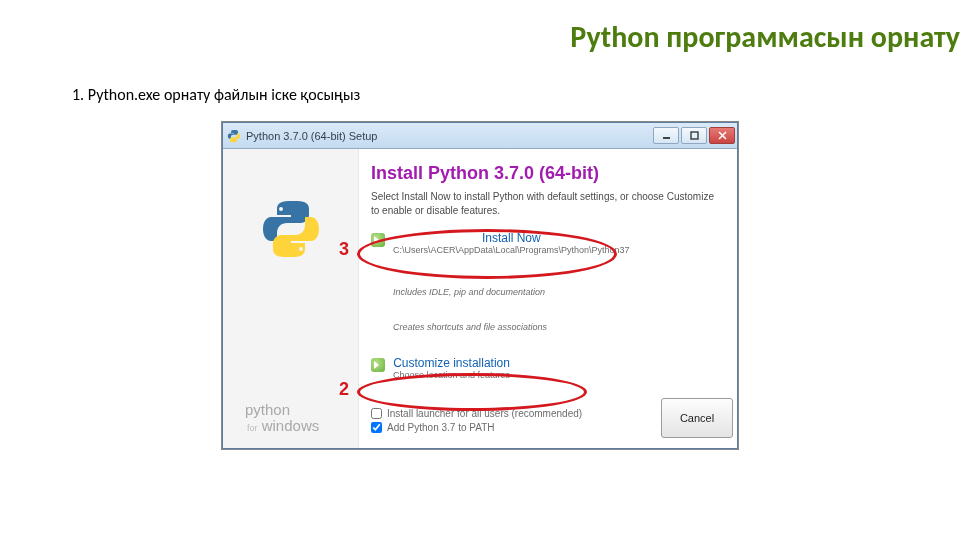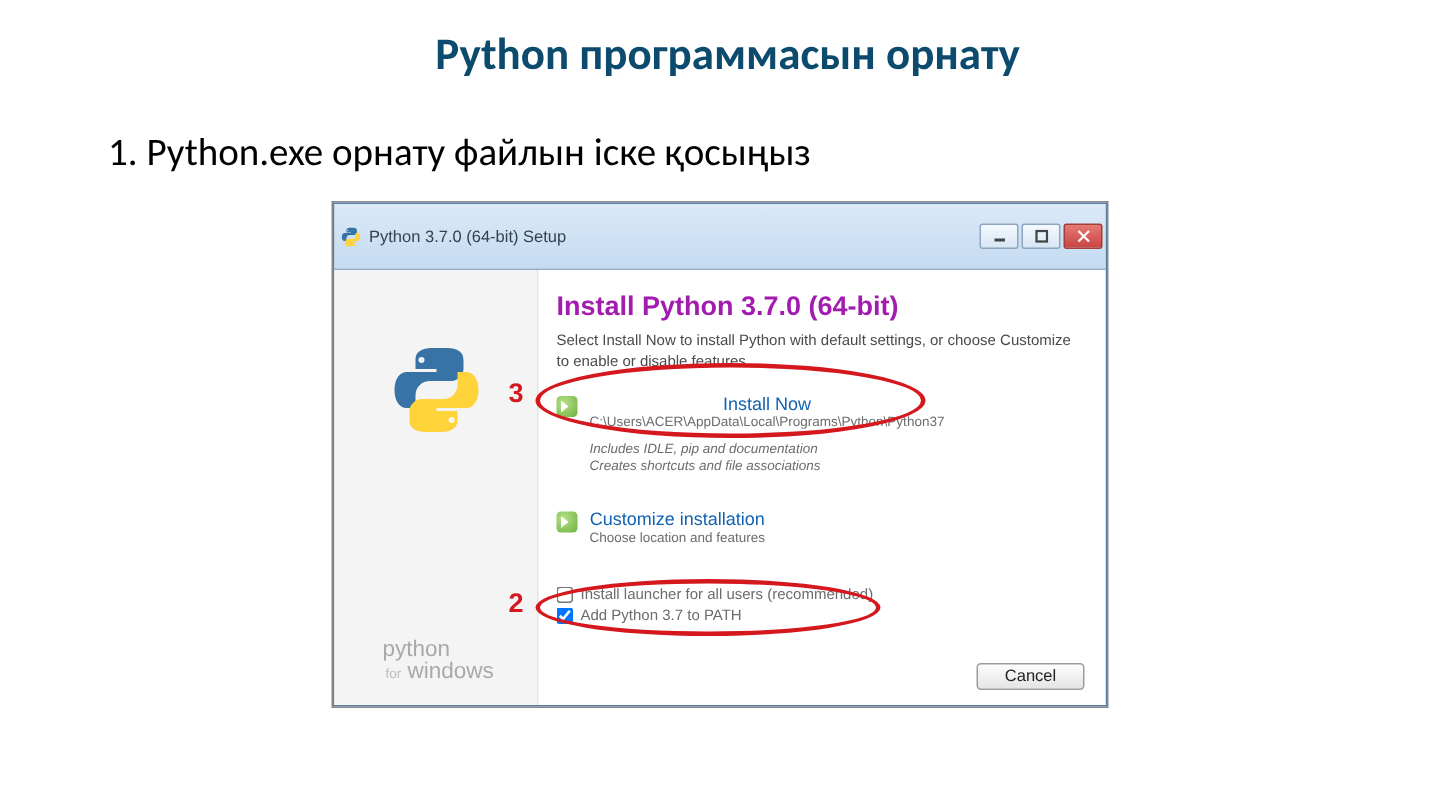--- a/index.html
+++ b/index.html
@@ -5,43 +5,43 @@
   * { box-sizing: border-box; margin: 0; padding: 0; }
   body {
     width: 960px;
     height: 540px;
     background: #fff;
     font-family: "Segoe UI", Calibri, Arial, sans-serif;
     position: relative;
     overflow: hidden;
   }
   .slide-title {
-    text-align: center;
+    text-align: right;
     font-size: 30px;
     font-weight: bold;
-    color: #0c4a6e;
+    color: #4d7c0f;
     margin-top: 18px;
     padding-left: 10px;
   }
   .slide-step {
-    font-size: 26px;
+    font-size: 16px;
     color: #000;
     margin: 30px 0 18px 72px;
   }
   
   .win {
     width: 516px;
     margin: 0 auto;
     border: 1px solid #5a7fa0;
     background: #fff;
     font-family: "Segoe UI", Tahoma, sans-serif;
     box-shadow: 0 0 0 1px #888;
   }
   .titlebar {
-    height: 44px;
+    height: 26px;
     background: linear-gradient(#dbe9f8, #c4dbf1);
     border-bottom: 1px solid #93acc5;
     display: flex;
     align-items: center;
     font-size: 11px;
     color: #33424f;
     padding-left: 4px;
   }
   .titlebar .tb-icon { width: 14px; height: 14px; margin-right: 5px; display: inline-block; }
   .titlebar .tb-title { flex: 1; }
@@ -63,21 +63,21 @@
     width: 136px;
     background: #f4f4f4;
     border-right: 1px solid #e6e6e6;
     display: flex;
     flex-direction: column;
     align-items: center;
     padding-top: 48px;
     min-height: 290px;
   }
   .pylogo { width: 64px; height: 64px; }
-  .pytext { margin-top: auto; color:#a9a9a9; font-size:15px; line-height:1.05; text-align:left; width:100%; padding:0 0 14px 32px; }
+  .pytext { margin-top: auto; color:#a9a9a9; font-size:15px; line-height:1.05; text-align:left; width:100%; padding:0 0 14px 22px; }
   .pytext .for { font-size: 9px; color:#bdbdbd; margin-left:2px;margin-top:37px; }
   .main {
     flex: 1;
     padding: 14px 16px 12px 12px;
     position: relative;
     min-height: 290px;
   }
   .main h1 { font-size: 18px; font-weight: 700; color:#a21caf; margin-bottom: 6px; }
   .intro { color:#4b4b4b; font-size: 10px; line-height:1.35; margin-bottom: 14px; }
   .option { display:flex; gap:8px; margin-bottom: 4px; }
@@ -85,28 +85,28 @@
     width:14px; height:14px; margin-top:2px;
     background: radial-gradient(circle at 35% 35%, #b8e08a, #6bb23d);
     border-radius:3px; position:relative;
   }
   .option .arrow::after{
     content:""; position:absolute; left:3px; top:3px;
     border-left:5px solid #fff; border-top:4px solid transparent; border-bottom:4px solid transparent;
   }
   .opt-title { color:#1262b3; font-size:12px;text-align:center; }
   .opt-sub   { color:#6c6c6c; font-size:9px; line-height:1.3; }
-  .opt-sub.em{ font-style: italic; }
+  .opt-sub.em{ font-style: italic; margin-top: 24px; }
   .gap { height: 18px; }
   .checks { margin-top: 26px; font-size:10px; color:#6c6c6c; }
   .checks label { display:flex; align-items:center; gap:5px; margin-bottom:3px; }
   .checks input { width:11px; height:11px; }
   .btn-cancel {
-    position:absolute; right:14px; bottom:10px;
-    width:72px; height:18px;
+    position:absolute; right:4px; bottom:10px;
+    width:72px; height:40px;
     background:linear-gradient(#fdfdfd,#e4e4e4);
     border:1px solid #9c9c9c; border-radius:3px;
     font-size:11px; color:#222;text-align:center;
   }
   
   .anno { position:absolute; border:3px solid #d4181e; border-radius:50%; pointer-events:none; }
   .anno-label { position:absolute; color:#d4181e; font-weight:bold; font-size:18px; }
 </style>
 </head>
 <body>

